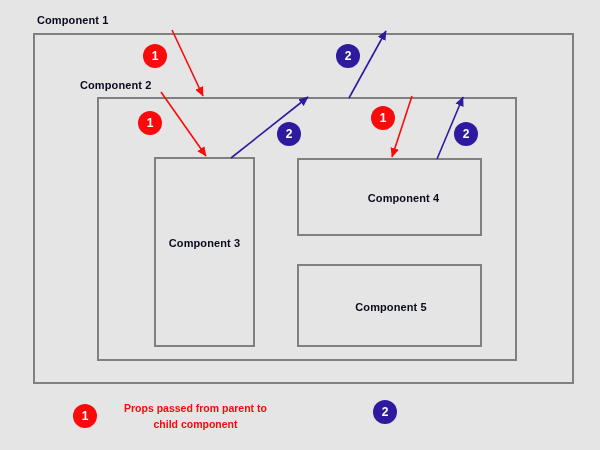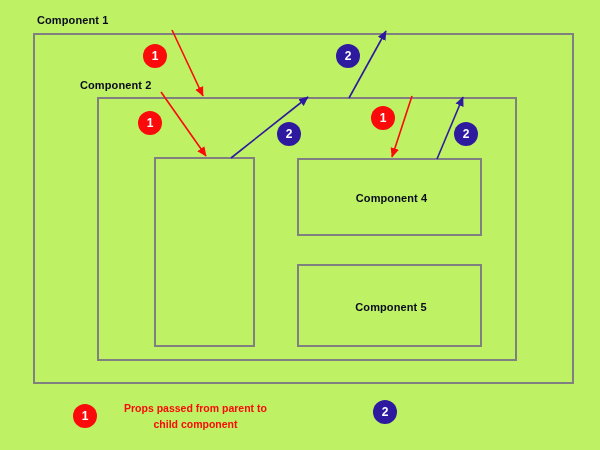--- a/index.html
+++ b/index.html
@@ -4,21 +4,21 @@
 <style>
   html, body {
     margin: 0;
     padding: 0;
     background: #ffffff;
   }
   #page {
     position: relative;
     width: 600px;
     height: 450px;
-    background: #bef264;
+    background: #e5e5e5;
     overflow: hidden;
     font-family: "Liberation Sans", sans-serif;
     text-decoration: underline;
   }
   .box {
     position: absolute;
     border: 2px solid #808080;
     background: transparent;
     box-sizing: border-box;
   }
@@ -84,23 +84,24 @@
 
 <div id="page">
 
   <div class="box" style="left:33px; top:33px; width:541px; height:351px;"></div>
   <div class="box-label-outside" style="left:37px; top:14px;">Component 1</div>
 
   <div class="box" style="left:97px; top:97px; width:420px; height:264px;"></div>
   <div class="box-label-outside" style="left:80px; top:79px;text-align:center;">Component 2</div>
 
   <div class="box" style="left:154px; top:157px; width:101px; height:190px;"></div>
+  <div class="box-label-inside" style="left:154px; top:237px; width:101px;">Component 3</div>
 
   <div class="box" style="left:297px; top:158px; width:185px; height:78px;"></div>
-  <div class="box-label-inside" style="left:299px; top:192px; width:185px;">Component 4</div>
+  <div class="box-label-inside" style="left:311px; top:192px; width:185px;">Component 4</div>
 
   <div class="box" style="left:297px; top:264px; width:185px; height:83px;"></div>
   <div class="box-label-inside" style="left:297px; top:301px; width:188px;">Component 5</div>
 
   <svg id="arrow-layer" viewBox="0 0 600 450" width="600" height="450">
     <defs>
       <marker id="head-red" markerWidth="7" markerHeight="7" refX="5.6" refY="3" orient="auto" markerUnits="strokeWidth">
         <path d="M0,0.3 L6,3 L0,5.7 z" fill="#fa0a0a"></path>
       </marker>
       <marker id="head-blue" markerWidth="7" markerHeight="7" refX="5.6" refY="3" orient="auto" markerUnits="strokeWidth">

